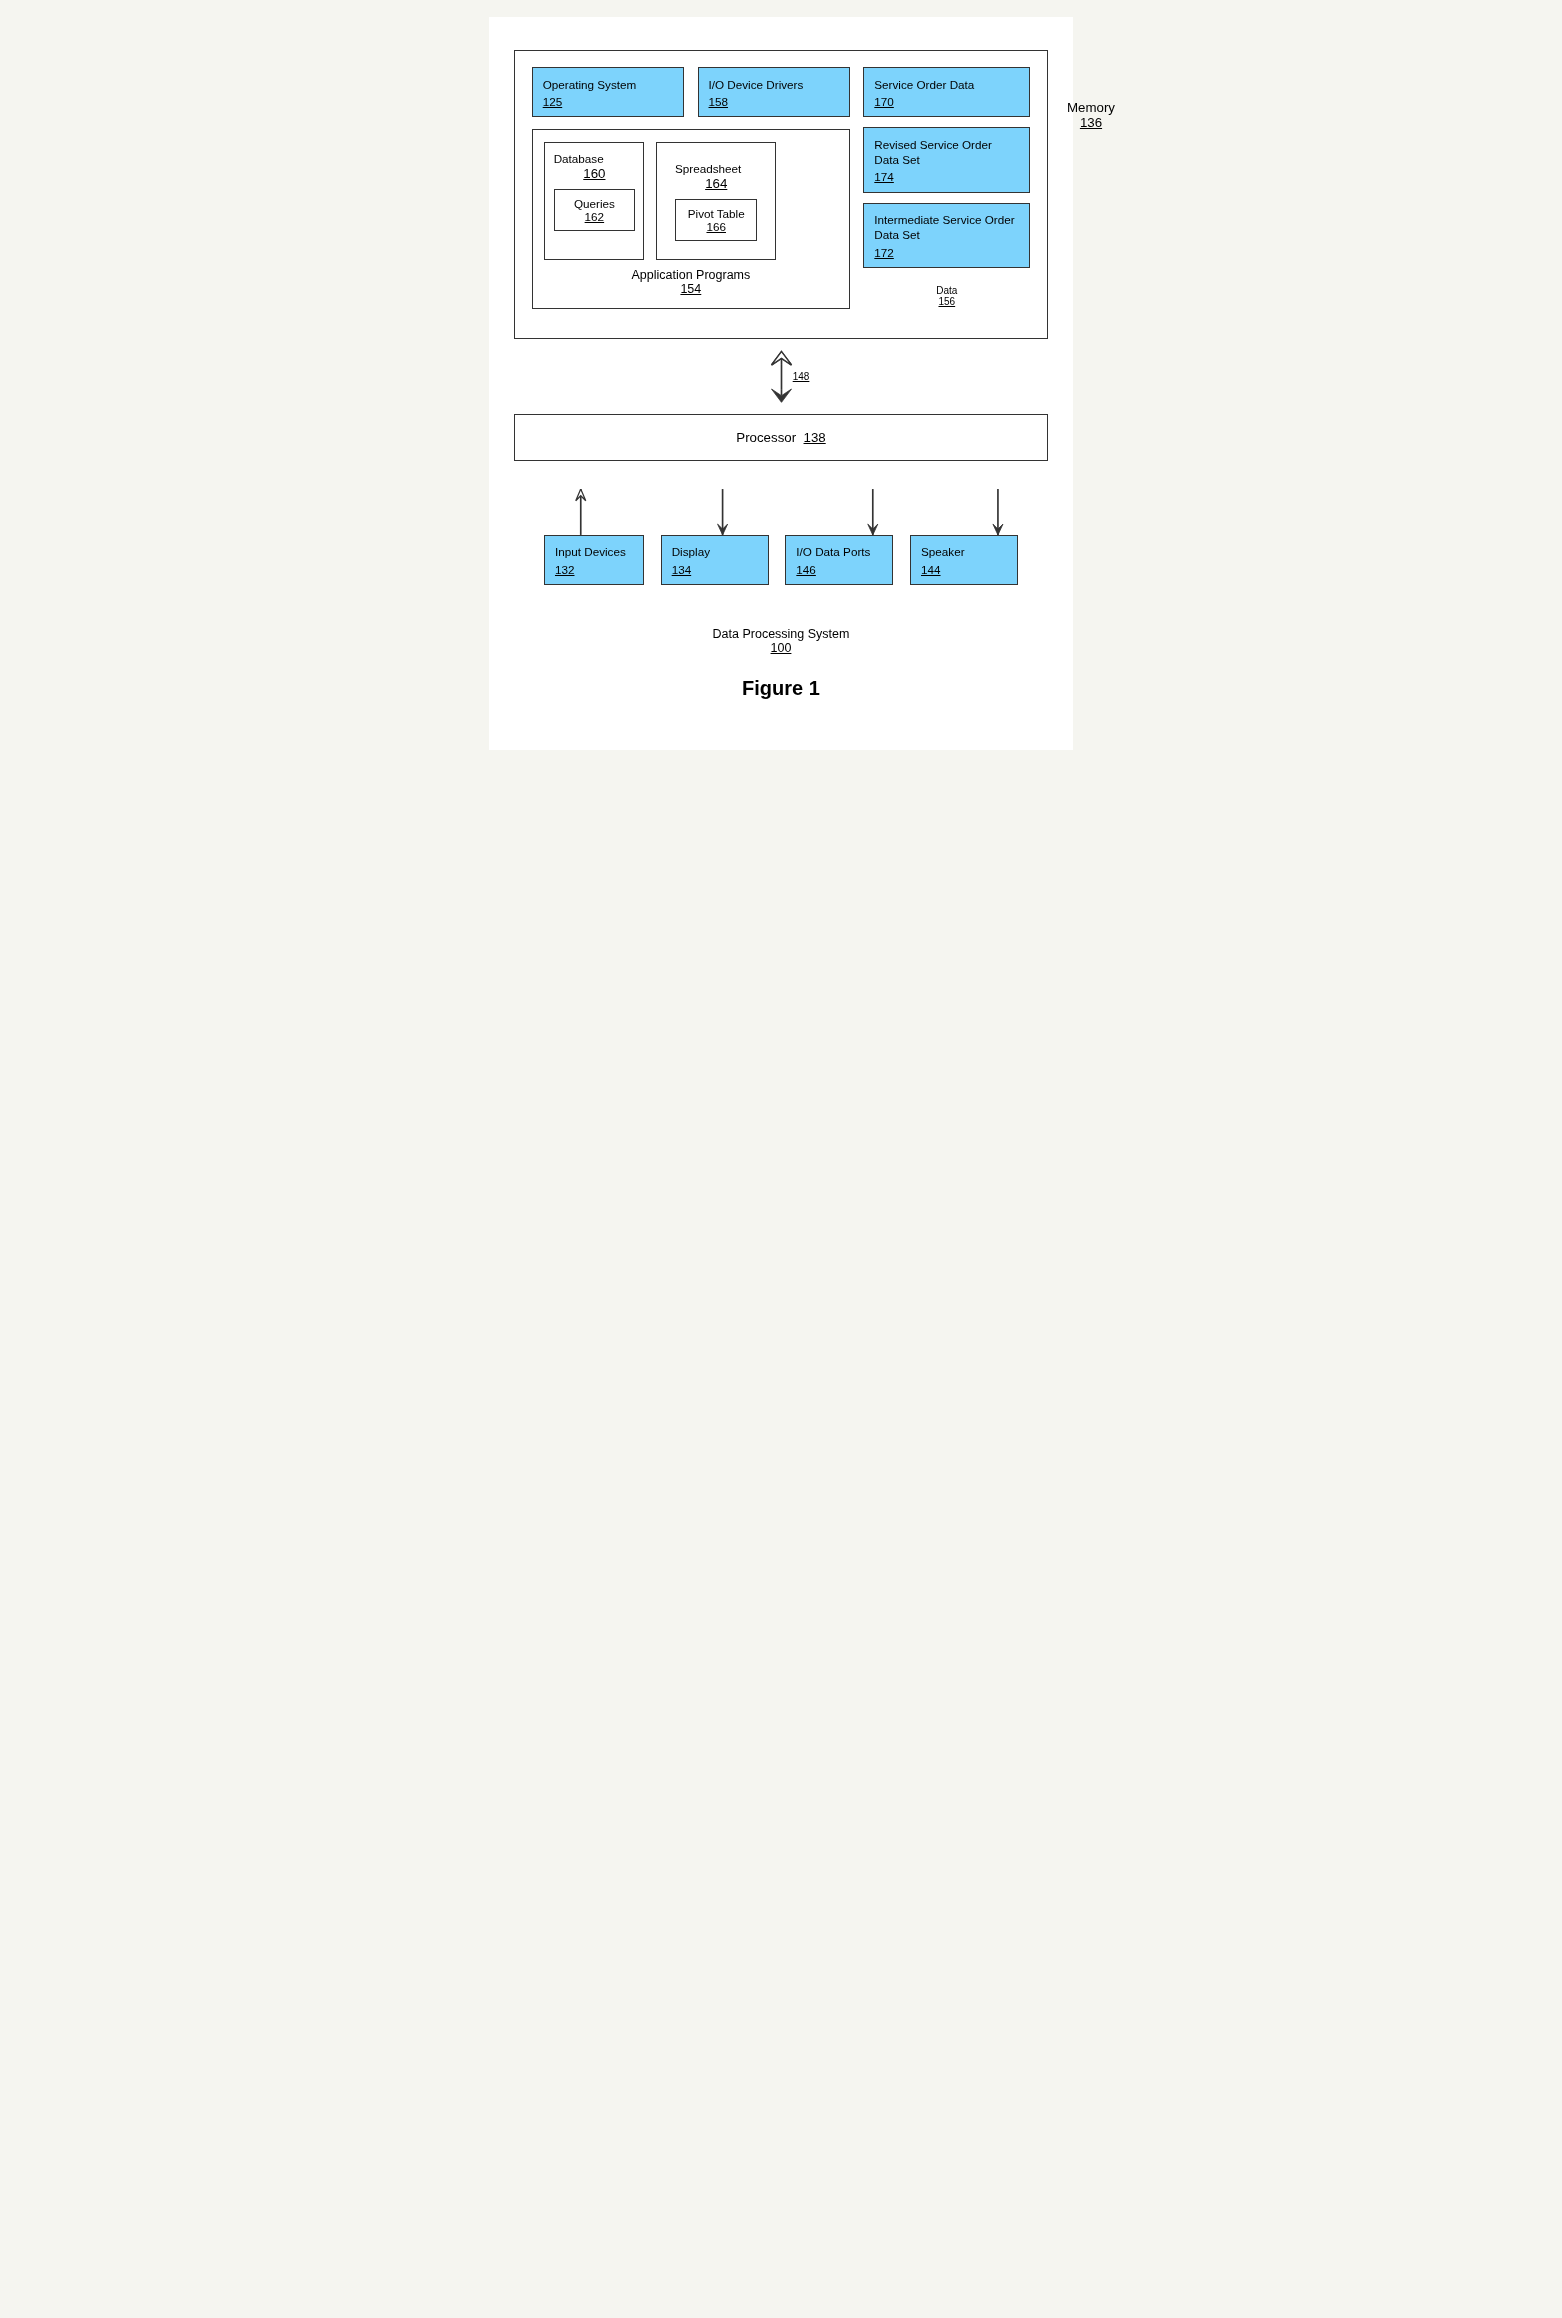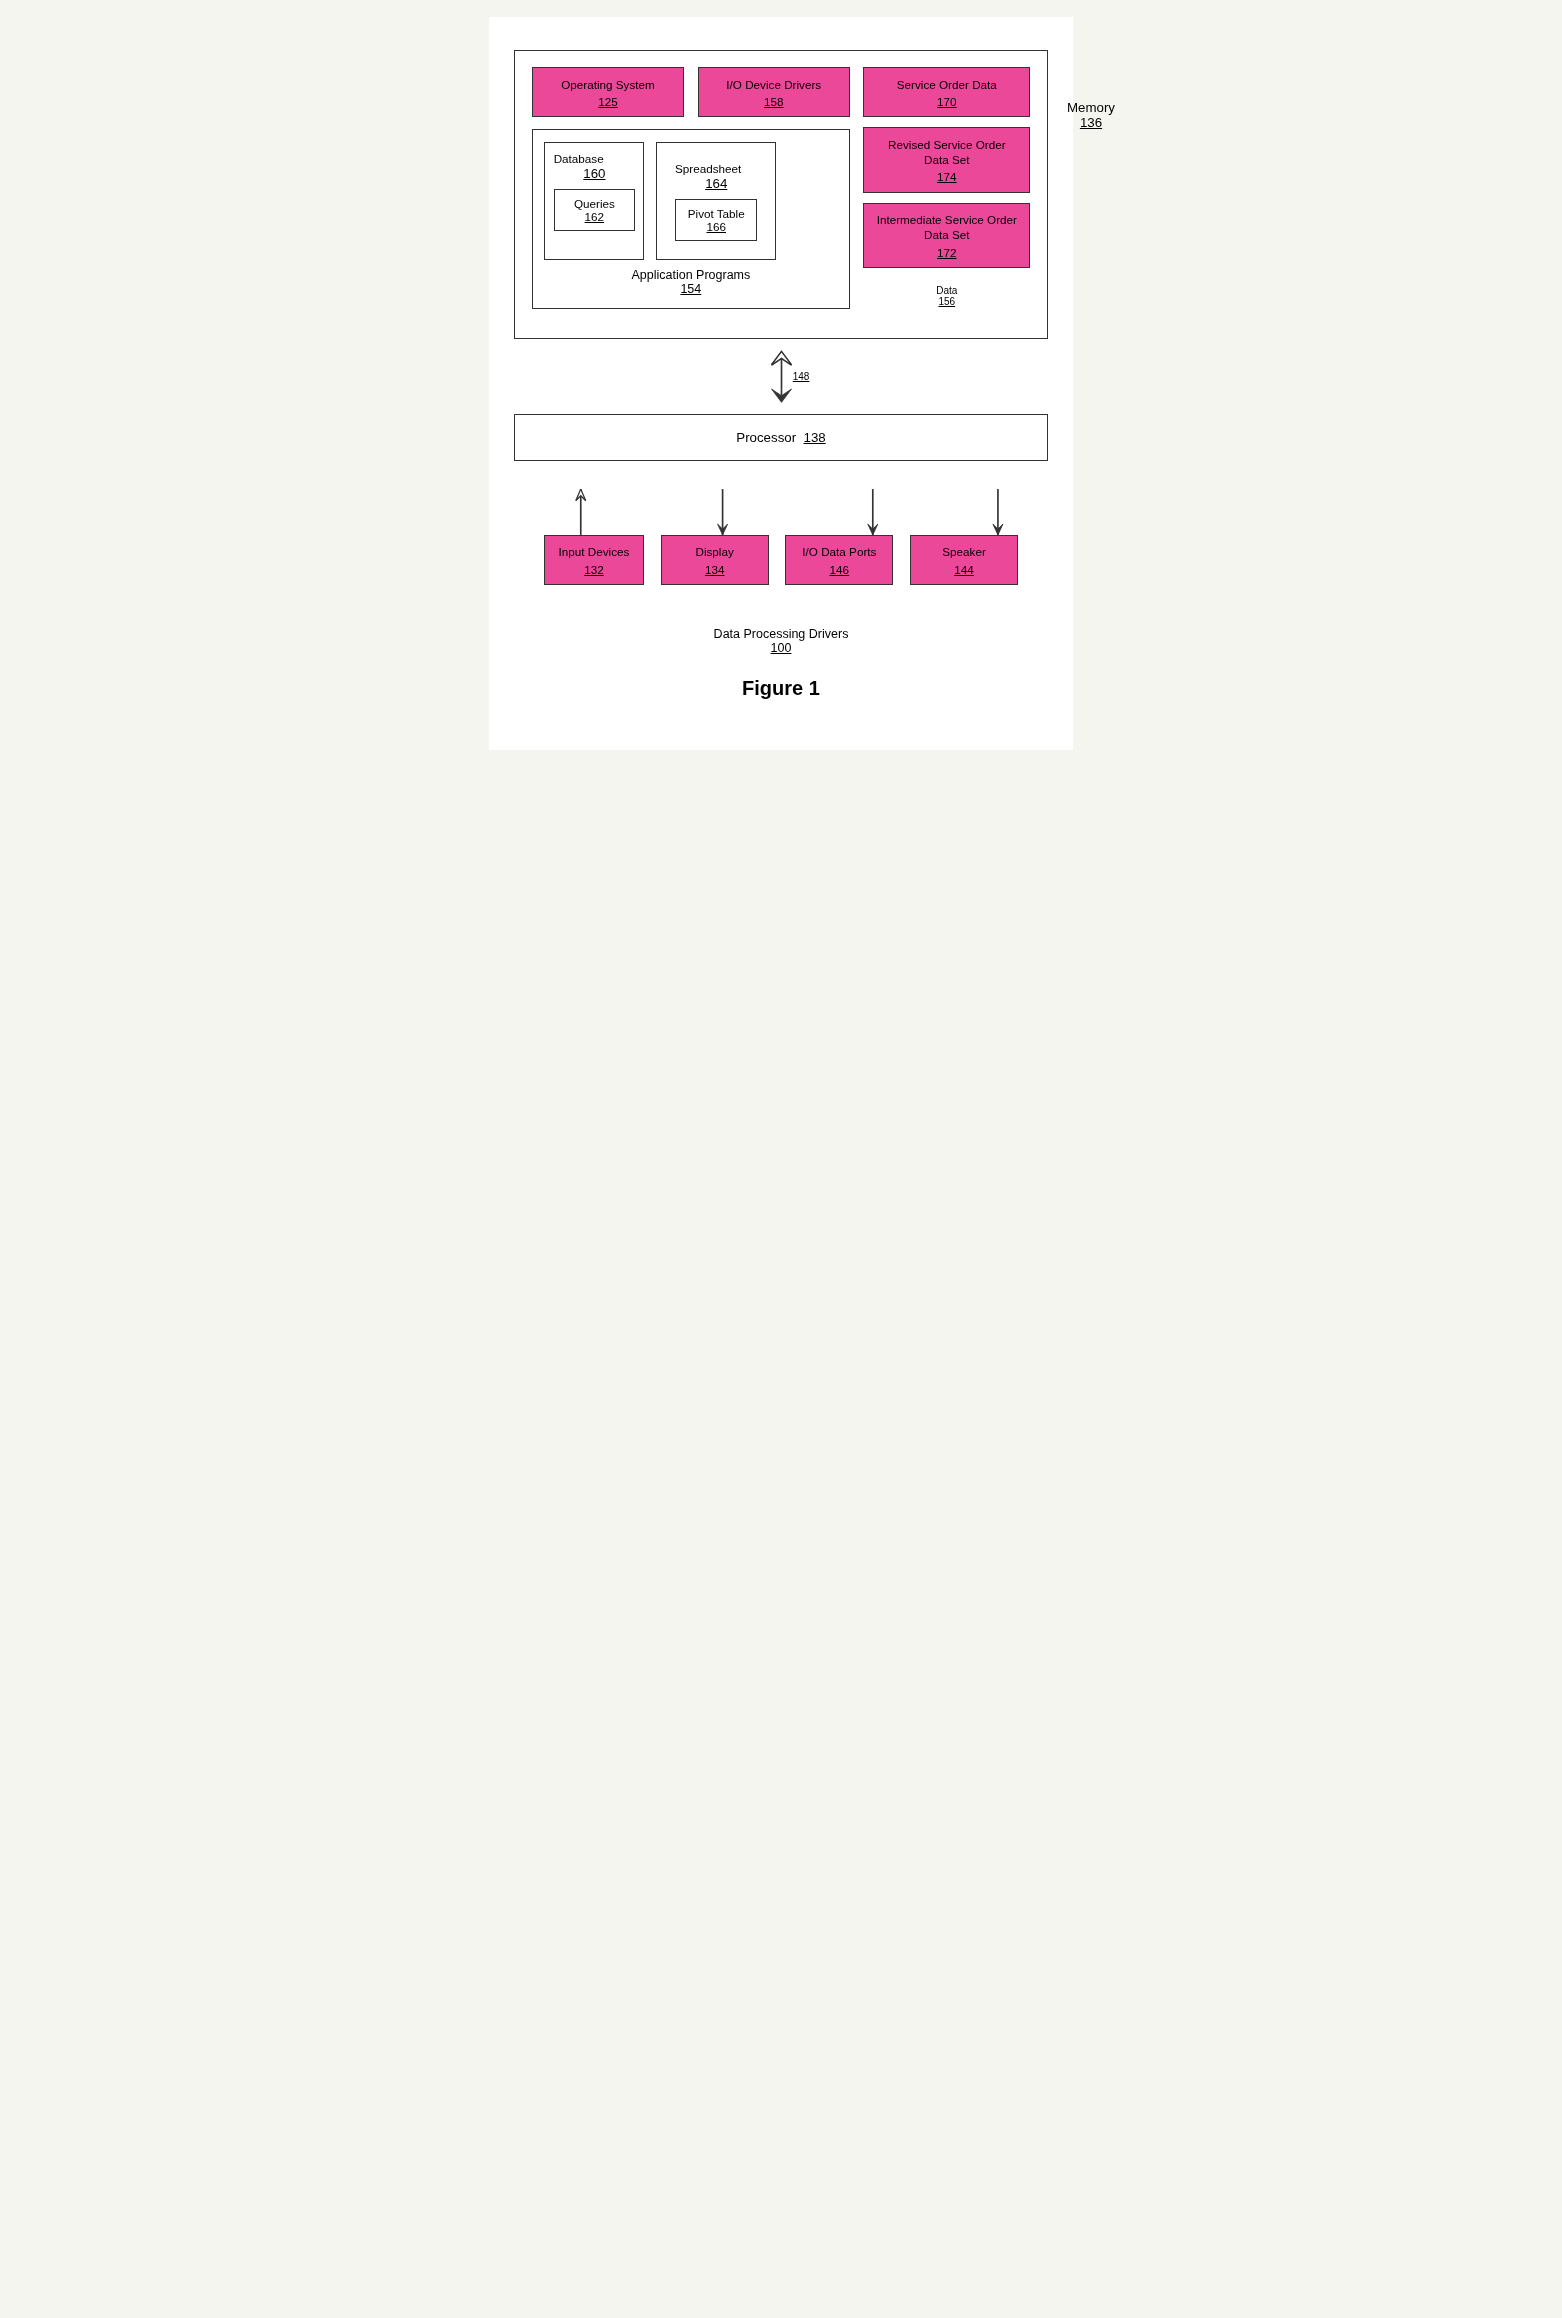--- a/index.html
+++ b/index.html
@@ -60,23 +60,23 @@
     .app-programs-label {
       text-align: center;
       font-size: 12.5px;
       margin-top: 6.7px;
     }
 
     
     .small-box {
       border: 1.7px solid #333;
       padding: 8.3px 10px;
-      text-align: center;
+      text-align: left;
       font-size: 11.7px;
-      background: #ec4899;
+      background: #7dd3fc;
     }
     .small-box .title {
       font-size: 11.7px;
       line-height: 1.3;
     }
     .small-box .ref {
       text-decoration: underline;
       display: block;
       margin-top: 3.3px;
     }
@@ -301,21 +301,21 @@
       <span class="ref">146</span>
     </div>
 
     <div class="small-box" style="width:108px;">
       <span class="title">Speaker</span>
       <span class="ref">144</span>
     </div>
   </div>
 
   <div class="caption" style="margin-top:16.7px;">
-    <span>Data Processing Drivers</span><br>
+    <span>Data Processing System</span><br>
     <span class="ref">100</span>
   </div>
 
   <div class="figure-label">
     <span>Figure 1</span>
   </div>
 
 </div>
 
 

